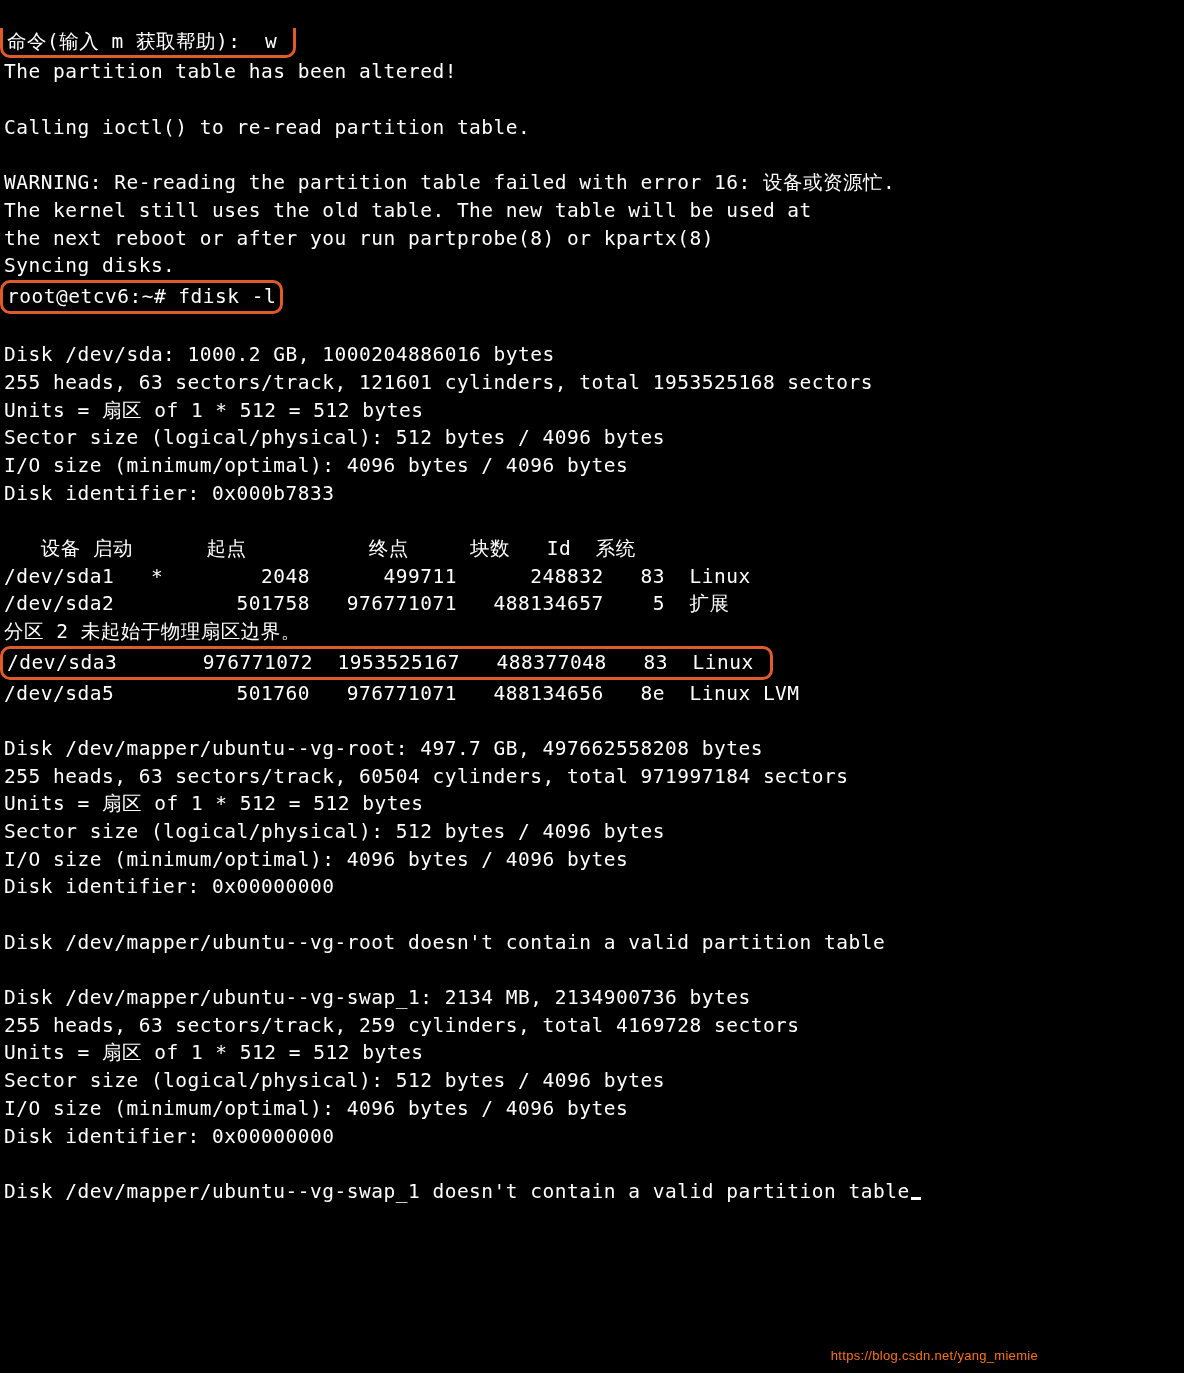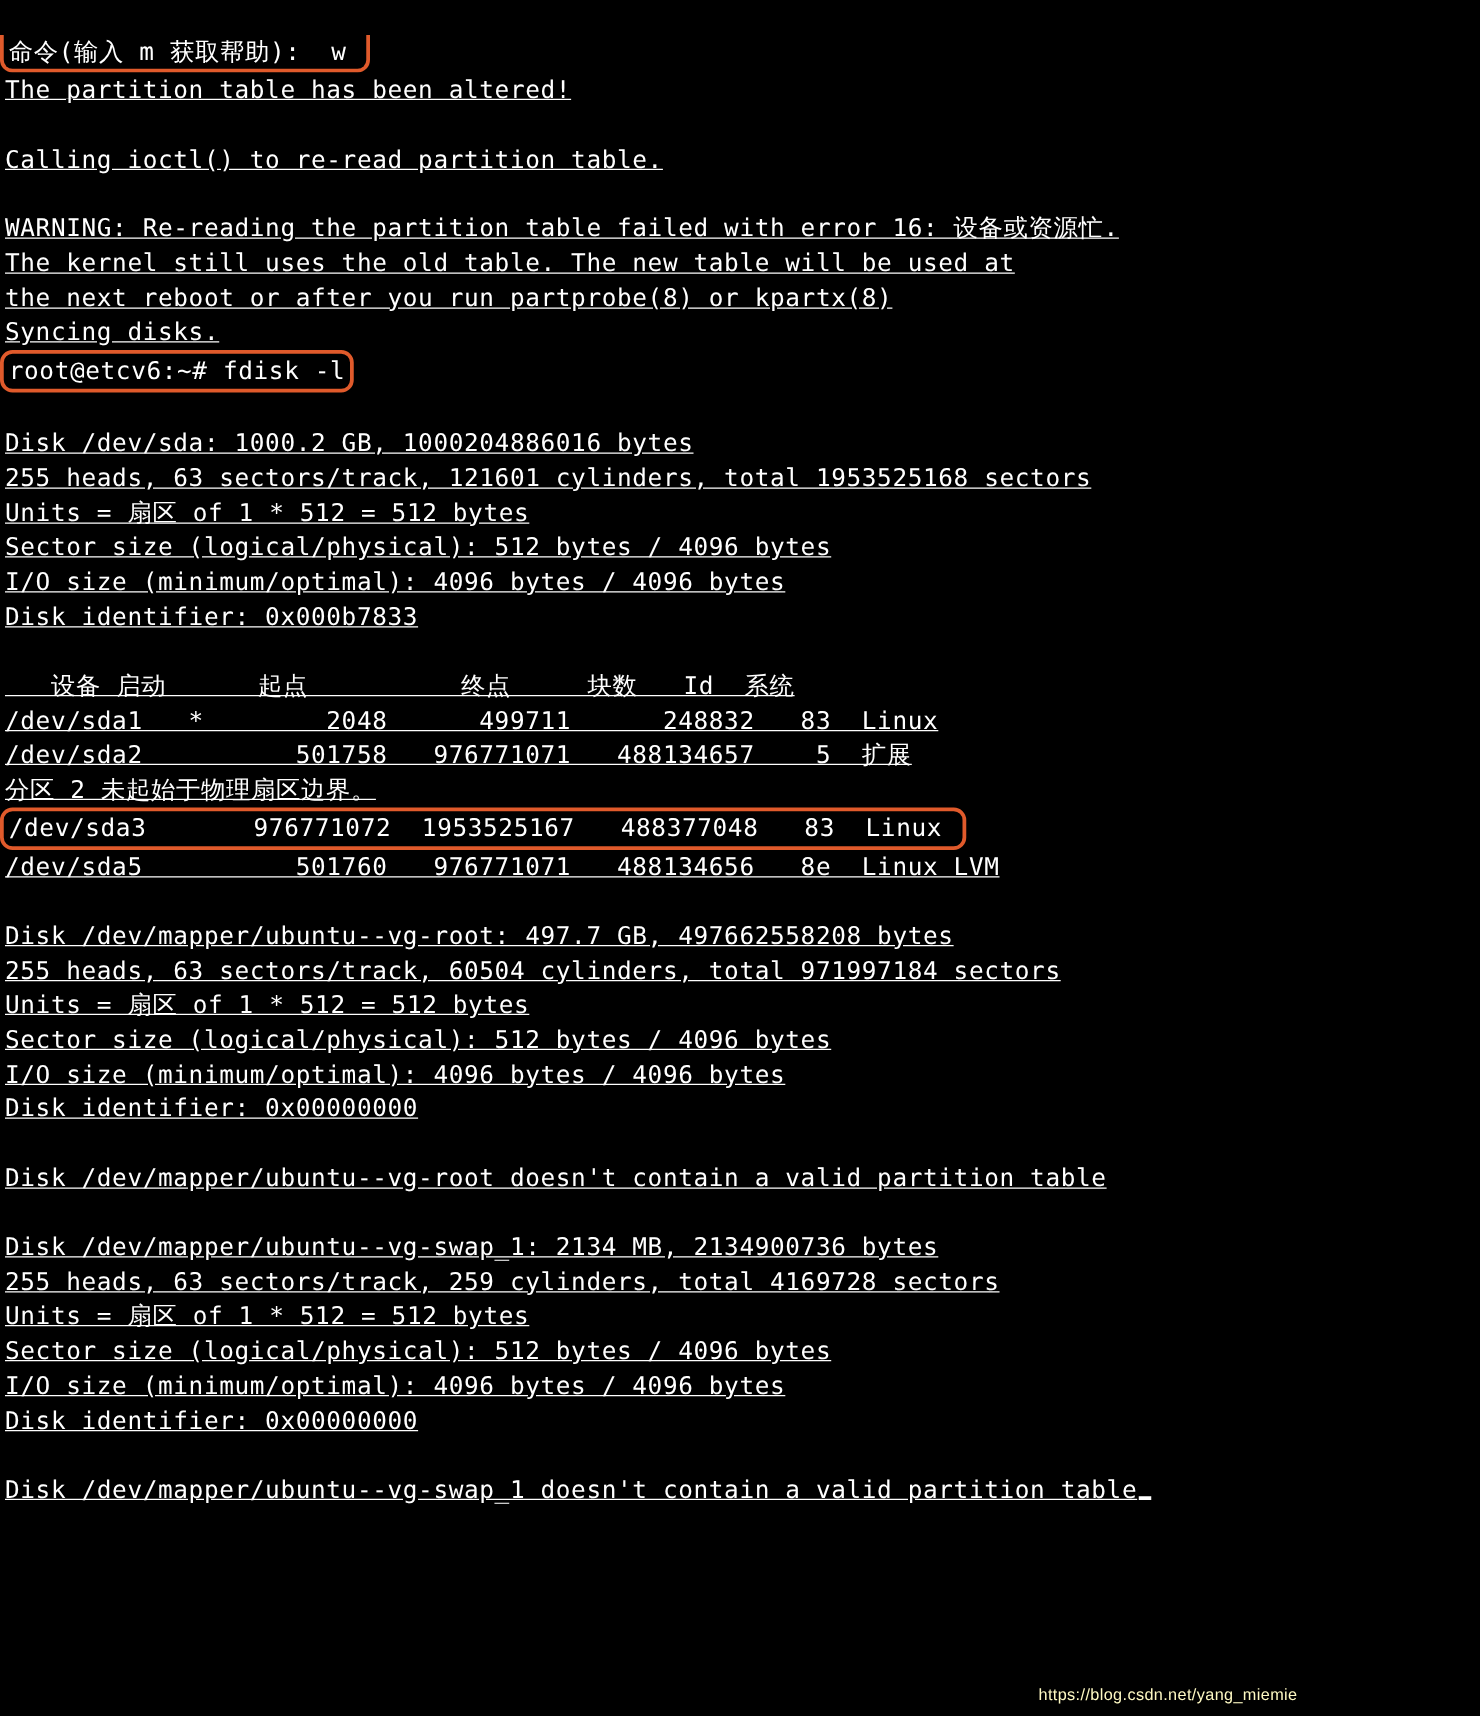--- a/index.html
+++ b/index.html
@@ -1,19 +1,19 @@
 <!DOCTYPE html>
 <html><head>
 <meta charset="utf-8">
 <style>
   html,body{margin:0;padding:0;background:#000;color:#fff;font-family:"DejaVu Sans Mono","Consolas","Courier New",monospace;font-size:19.5px;line-height:1.42;letter-spacing:.5px;}
-  .terminal{width:1048px;height:1373px;box-sizing:border-box;padding:0 4px;white-space:pre;overflow:hidden;position:relative;text-decoration:underline;}
+  .terminal{width:1048px;height:1373px;box-sizing:border-box;padding:0 4px;white-space:pre;overflow:hidden;position:relative;}
   .hl{display:inline-block;border:3px solid #e05a2b;border-radius:10px;padding:0 4px;margin-left:-4px;}
   .hl-top{border-top:none;border-top-left-radius:0;border-top-right-radius:0;}
-  .watermark{position:absolute;right:10px;bottom:8px;color:#fef9c3;font-size:13px;letter-spacing:.3px;font-family:Arial,Helvetica,sans-serif;margin-top:48px;}
+  .watermark{position:absolute;right:10px;bottom:8px;color:#f97316;font-size:13px;letter-spacing:.3px;font-family:Arial,Helvetica,sans-serif;margin-top:48px;}
   .cursor{display:inline-block;width:10px;height:3px;background:#fff;vertical-align:-2px;margin-left:1px;}
 </style>
 </head>
 <body>
 
 <div class="terminal">
 <span class="hl hl-top">命令(输入 m 获取帮助):  w </span>
 <span>The partition table has been altered!</span>
 
 <span>Calling ioctl() to re-read partition table.</span>

